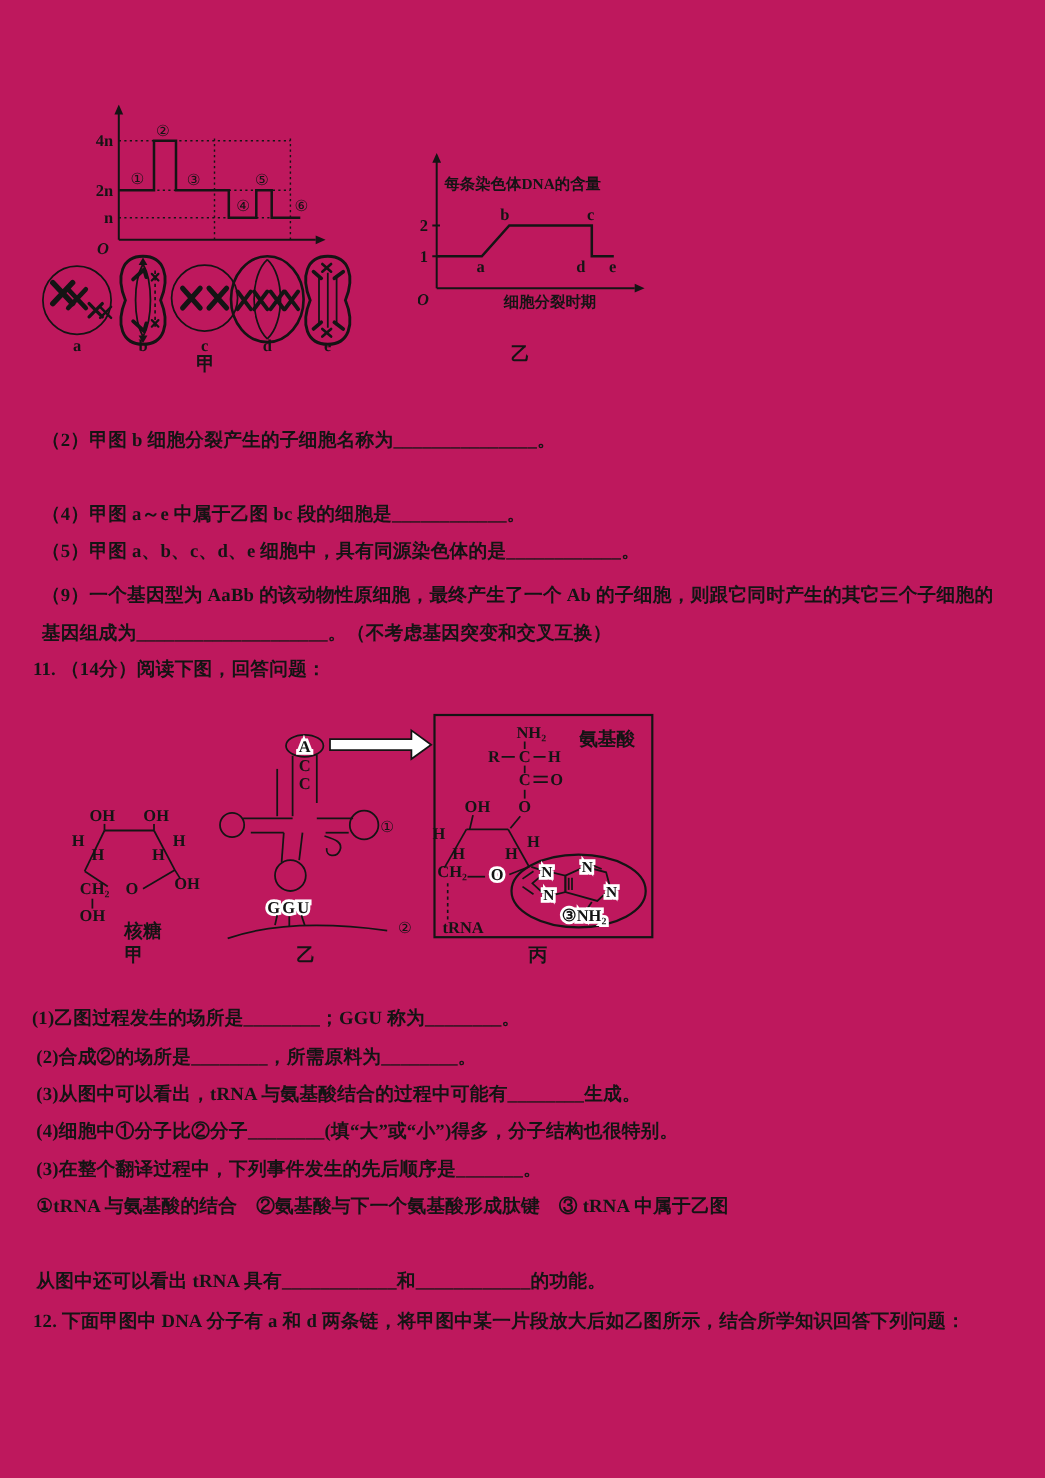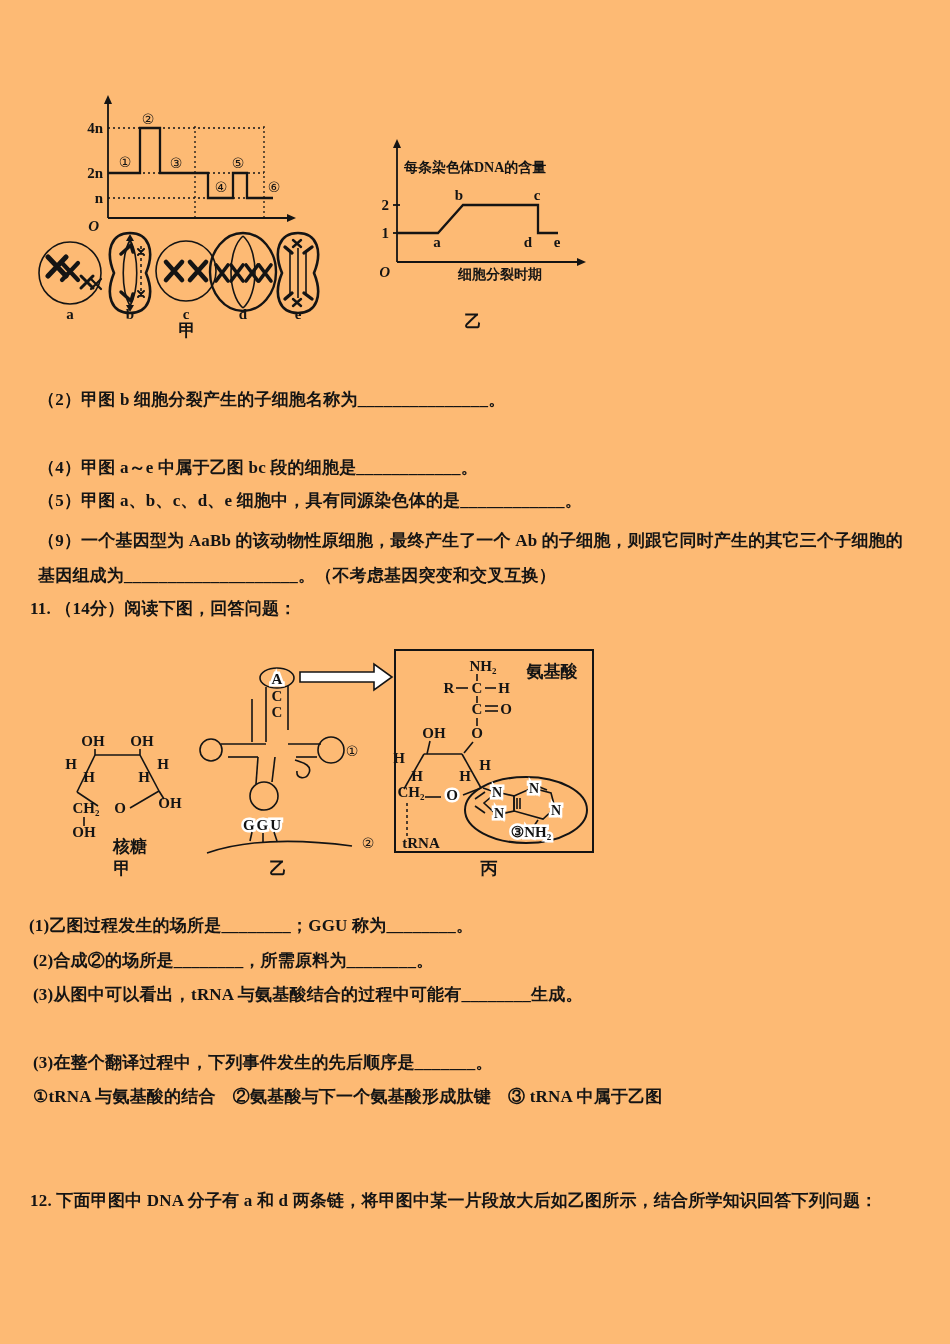--- a/index.html
+++ b/index.html
@@ -1,16 +1,16 @@
 <!DOCTYPE html>
 <html><head>
 <meta charset="utf-8">
 <style>
   html,body{margin:0;padding:0;background:#e8e8e8;}
-  .page{position:relative;width:950px;height:1344px;background:#fdba74;margin:0 auto;overflow:hidden;
+  .page{position:relative;width:950px;height:1344px;background:#be185d;margin:0 auto;overflow:hidden;
         font-family:"Liberation Serif","DejaVu Serif",serif;color:#141414;}
   .p{position:absolute;font:600 17px "Liberation Serif","DejaVu Serif",serif;color:#141414;
      letter-spacing:.2px;white-space:nowrap;}
   .wrap{white-space:normal;width:880px;line-height:35px;}
   .figsvg{position:absolute;}
   text{fill:#141414;}
   .ax{stroke:#141414;stroke-width:1.8;fill:none;}
   .ln{stroke:#141414;stroke-width:1.6;fill:none;}
   .ln2{stroke:#141414;stroke-width:2.3;fill:none;}
   .dot{stroke:#141414;stroke-width:1.3;stroke-dasharray:2 3;fill:none;}
@@ -245,17 +245,19 @@
       <text class="chem halo" x="556" y="815" text-anchor="middle">N</text>
       <line class="ln" x1="538" y1="820" x2="534" y2="826"></line>
       <text class="chemL halo" x="531" y="837" text-anchor="middle">③NH₂</text>
       <text class="cap" x="489" y="874" text-anchor="middle">丙</text>
     </g>
   </svg>
 
   <div class="p" style="left:29px;top:914px">(1)乙图过程发生的场所是________；GGU 称为________。</div>
   <div class="p" style="left:33px;top:949px">(2)合成②的场所是________，所需原料为________。</div>
   <div class="p" style="left:33px;top:983px">(3)从图中可以看出，tRNA 与氨基酸结合的过程中可能有________生成。</div>
+  <div class="p" style="left:33px;top:1017px">(4)细胞中①分子比②分子________(填“大”或“小”)得多，分子结构也很特别。</div>
   <div class="p" style="left:33px;top:1051px">(3)在整个翻译过程中，下列事件发生的先后顺序是_______。</div>
   <div class="p" style="left:33px;top:1085px">①tRNA 与氨基酸的结合　②氨基酸与下一个氨基酸形成肽键　③ tRNA 中属于乙图</div>
+  <div class="p" style="left:33px;top:1153px">从图中还可以看出 tRNA 具有____________和____________的功能。</div>
   <div class="p" style="left:30px;top:1189px">12. 下面甲图中 DNA 分子有 a 和 d 两条链，将甲图中某一片段放大后如乙图所示，结合所学知识回答下列问题：</div>
 
 </div>
 
 </body></html>

